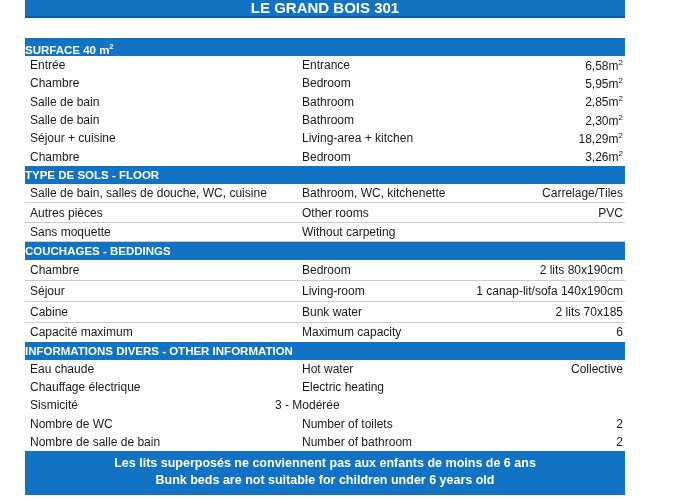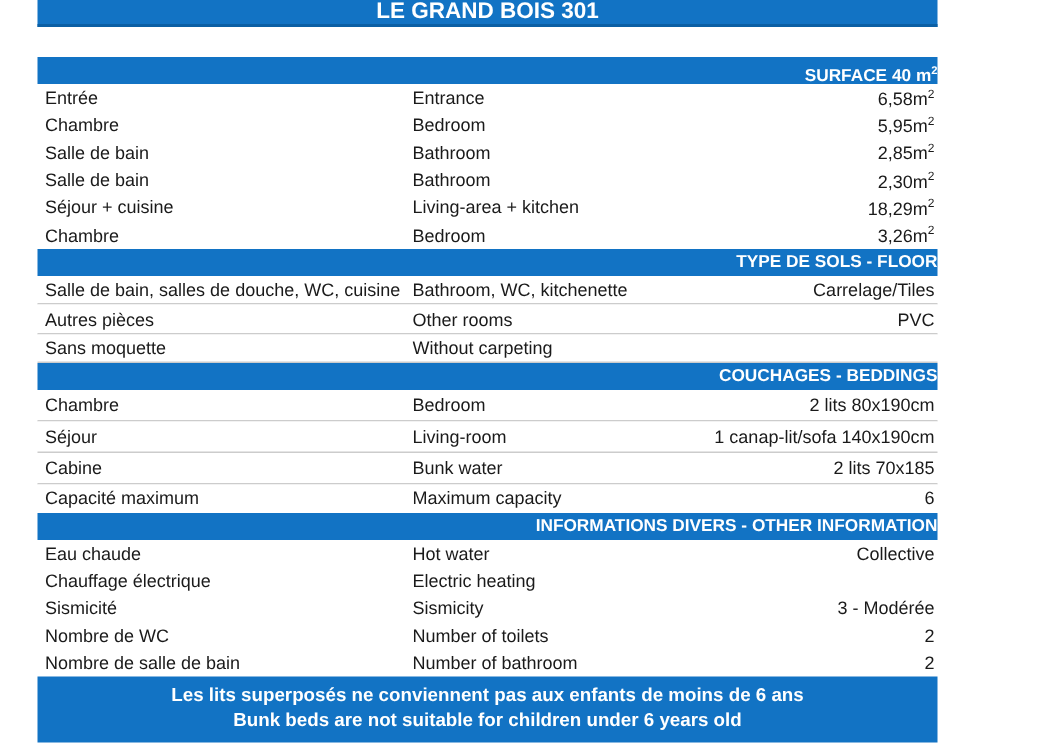--- a/index.html
+++ b/index.html
@@ -16,31 +16,31 @@
   .page{position:relative;width:652px;height:500px;}
   .inner{margin-left:25px;margin-right:27px;}
   .title-bar{
     background:var(--blue);color:#fff;font-weight:bold;font-size:15px;
     text-align:center;height:16px;line-height:15px;
     border-bottom:2px solid var(--blue-dark);
   }
   .gap{height:20px;}
   .section-bar{
     background:var(--blue);color:#fff;font-weight:bold;font-size:11.5px;
-    text-align:right;height:18px;line-height:18px;
+    text-align:left;height:18px;line-height:18px;
   }
   .section-bar sup{font-size:7.5px;}
   .row{
     display:flex;align-items:center;height:18.3px;font-size:12px;
     box-sizing:border-box;background:#fff;
   }
   .row.divided{border-bottom:1px solid var(--divider);height:19.5px;}
   .row.tall{height:21px;}
   .c1{width:250px;padding-left:5px;box-sizing:border-box;white-space:nowrap;overflow:hidden;}
-  .c2{flex:1;white-space:nowrap;overflow:hidden;}
+  .c2{flex:1;white-space:nowrap;overflow:hidden;margin-left:27px;}
   .c3{text-align:right;padding-right:2px;white-space:nowrap;}
   .c3 sup,.c1 sup{font-size:8px;}
   .footer{
     background:var(--blue);color:#fff;font-weight:bold;font-size:12.5px;
     text-align:center;height:44px;padding-top:4px;box-sizing:border-box;
   }
   .footer .fline{line-height:17px;}
 </style>
 </head>
 <body>
@@ -124,21 +124,20 @@
           <div class="c2">Hot water</div>
           <div class="c3">Collective</div>
         </div>
         <div class="row">
           <div class="c1">Chauffage électrique</div>
           <div class="c2">Electric heating</div>
           <div class="c3"></div>
         </div>
         <div class="row">
           <div class="c1">Sismicité</div>
-          <div class="c2">Sismicity</div>
           <div class="c3">3 - Modérée</div>
         </div>
         <div class="row">
           <div class="c1">Nombre de WC</div>
           <div class="c2">Number of toilets</div>
           <div class="c3">2</div>
         </div>
         <div class="row">
           <div class="c1">Nombre de salle de bain</div>
           <div class="c2">Number of bathroom</div>

